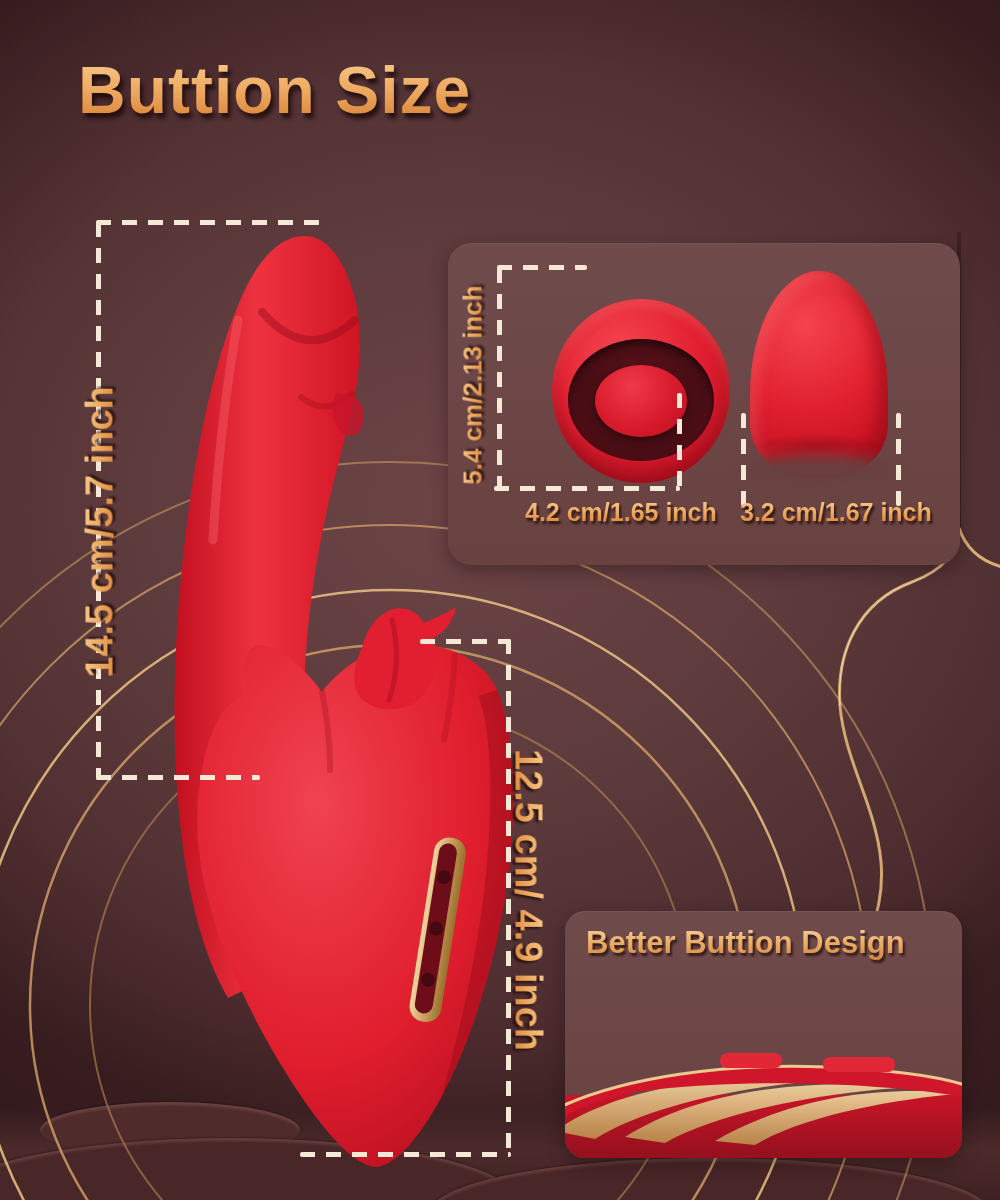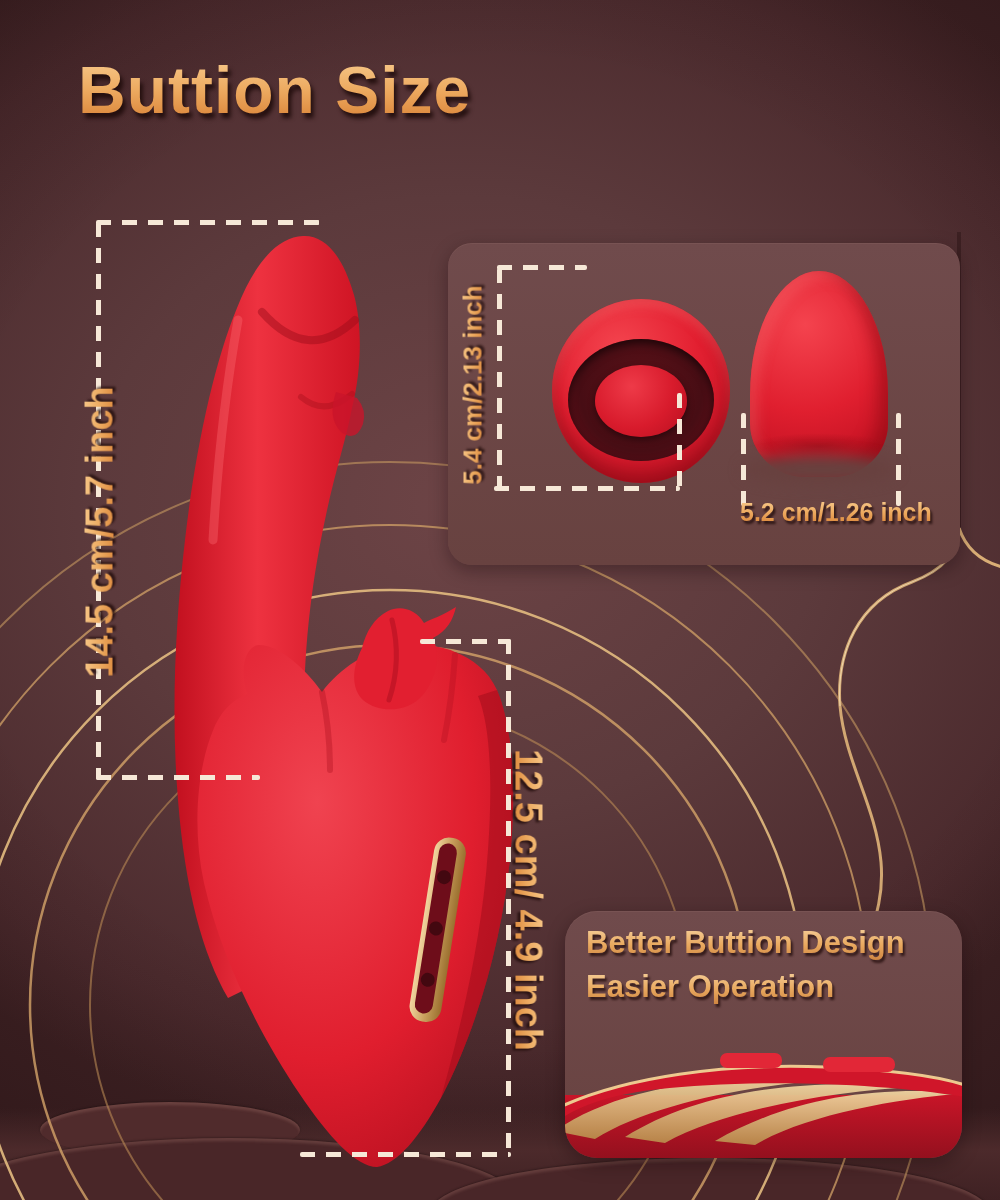--- a/index.html
+++ b/index.html
@@ -37,21 +37,21 @@
   .measure-small{font-size:25px;}
   
   .dash-h{height:5px;border-radius:2px;
     background:repeating-linear-gradient(90deg,#f6e8d7 0 15px,rgba(0,0,0,0) 15px 26px);}
   .dash-v{width:5px;border-radius:2px;
     background:repeating-linear-gradient(180deg,#f6e8d7 0 15px,rgba(0,0,0,0) 15px 26px);}
   
   .panel{border-radius:24px;background:linear-gradient(180deg,#704b4c 0%,#684240 100%);
     box-shadow:0 6px 18px rgba(20,6,8,.35), inset 0 1px 0 rgba(255,220,200,.06);}
   .panel-tr{left:448px;top:243px;width:512px;height:322px;}
-  .panel-br{left:565px;top:911px;width:397px;height:247px;overflow:hidden;border-radius:32px;}
+  .panel-br{left:565px;top:911px;width:397px;height:247px;overflow:hidden;border-radius:20px;}
   .feature-line{font-size:31px;
     background:linear-gradient(180deg,#f7d4a2 0%,#e9a95f 55%,#cd8340 100%);
     -webkit-background-clip:text;background-clip:text;color:transparent;
     font-weight:bold;white-space:nowrap;
     filter:drop-shadow(2px 3px 1px rgba(32,11,10,.75));}
   
   .mouth{left:104px;top:56px;width:178px;height:184px;border-radius:50%;
     background:radial-gradient(circle at 38% 28%, #f4454f 0%, #e32031 45%, #b90f21 95%);
     box-shadow:inset 0 -10px 18px rgba(120,6,14,.55), inset 0 8px 10px rgba(255,120,120,.35);}
   .mouth-inner{left:16px;top:40px;width:146px;height:122px;border-radius:50%;
@@ -173,26 +173,26 @@
     <div class="abs dome-fade"></div>
 
     <div class="abs dash-h" style="left:49px;top:22px;width:90px;"></div>
     <div class="abs dash-v" style="left:49px;top:25px;height:222px;"></div>
     <div class="abs dash-h" style="left:46px;top:243px;width:186px;"></div>
     <div class="abs dash-v" style="left:229px;top:150px;height:97px;"></div>
     <div class="abs dash-v" style="left:293px;top:170px;height:93px;"></div>
     <div class="abs dash-v" style="left:448px;top:170px;height:93px;"></div>
 
     <div class="abs gold-text rot-ccw" style="left:25px;top:142px;font-size:26px;">5.4 cm/2.13 inch</div>
-    <div class="abs gold-text measure-small" style="left:292px;top:255px;">5.2 cm/1.26 inch</div>
+    <div class="abs gold-text measure-small" style="left:77px;top:255px;">4.2 cm/1.65 inch</div>
+    <div class="abs gold-text measure-small" style="left:292px;top:255px;">3.2 cm/1.67 inch</div>
   </div>
 
   <div class="abs panel panel-br">
     <div class="abs feature-line" style="left:21px;top:14px;">Better Buttion Design</div>
-    <div class="abs feature-line" style="left:21px;top:58px;">Easier Operation</div>
 
     <svg class="abs" style="left:0;top:120px;" width="397" height="127" viewBox="0 0 397 127">
       <defs>
         <linearGradient id="floorRed" x1="0" y1="0" x2="0" y2="1">
           <stop offset="0" stop-color="#c81528"></stop>
           <stop offset="1" stop-color="#94101e"></stop>
         </linearGradient>
         <linearGradient id="waveGold" x1="0" y1="0" x2="0" y2="1">
           <stop offset="0" stop-color="#efd3a0"></stop>
           <stop offset="1" stop-color="#b9894a"></stop>

